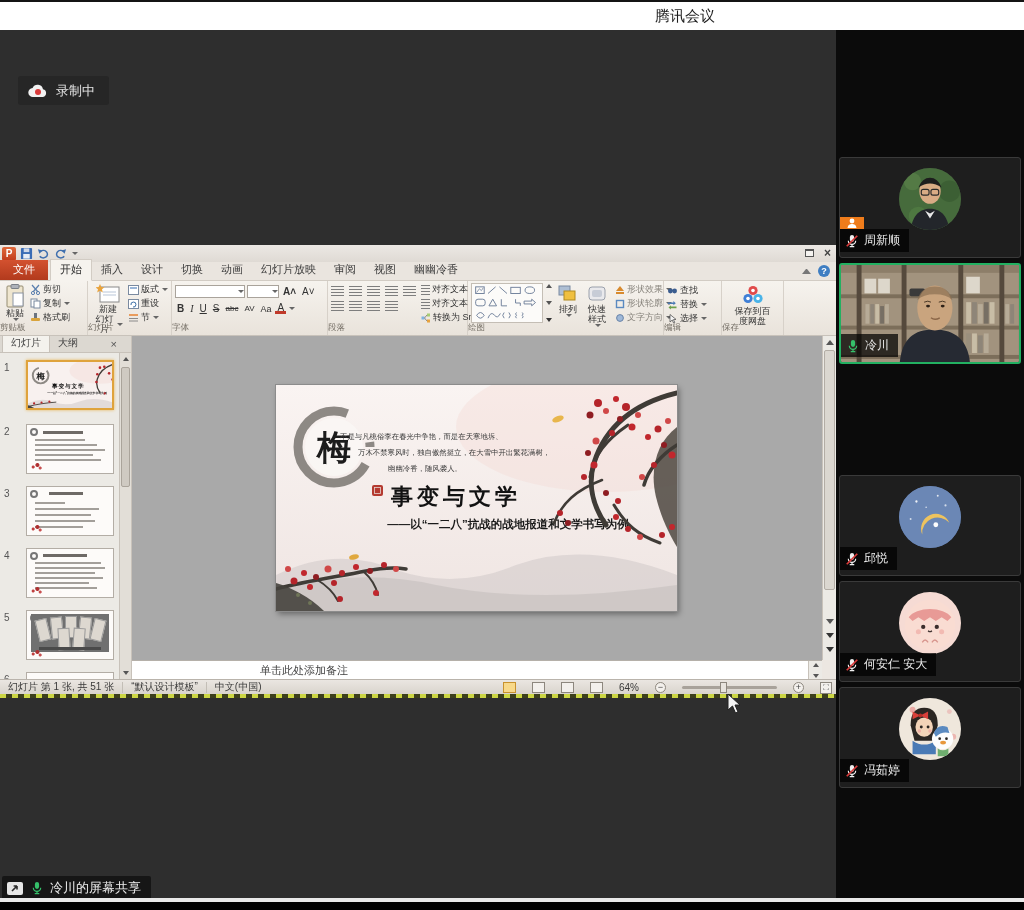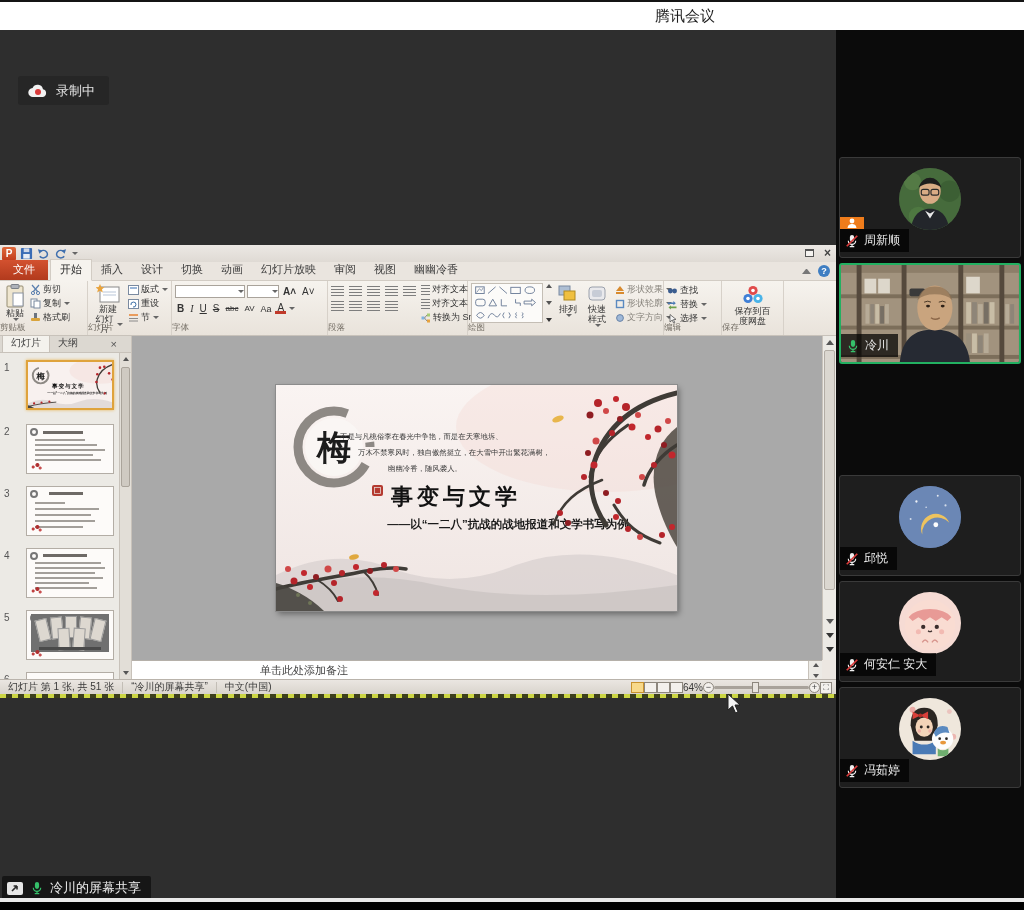--- a/index.html
+++ b/index.html
@@ -105,21 +105,21 @@
 .edscroll .arr { position:absolute; left:3px; width:0; height:0; border-left:4px solid transparent; border-right:4px solid transparent; }
 .edthumb { position:absolute; left:1px; right:1px; top:14px; height:240px; background:#dbd7d0; border:1px solid #b3ada5; border-radius:2px; }
 
 
 .notes { position:absolute; left:132px; top:415px; width:690px; height:19px; background:#fff; border-top:1px solid #b5b0a9; font-size:11px; color:#3f3f3f; display:flex; align-items:center; padding-left:128px; }
 .notes-scroll { position:absolute; right:0; top:0; width:14px; height:19px; background:#eceae5; border-left:1px solid #c8c2ba; display:flex; flex-direction:column; align-items:center; justify-content:space-between; padding:2px 0; }
 .tri-up { width:0;height:0;border-left:3px solid transparent;border-right:3px solid transparent;border-bottom:4px solid #555; }
 .tri-dn { width:0;height:0;border-left:3px solid transparent;border-right:3px solid transparent;border-top:4px solid #555; }
 .statusbar { position:absolute; left:0; top:434px; width:836px; height:15px; background:linear-gradient(#eae6e1,#d9d4cd); border-top:1px solid #b9b3ab; display:flex; align-items:center; font-size:10px; color:#3a3a3a; }
 .sb-item { padding:0 8px; border-right:1px solid #c3beb6; height:11px; display:flex; align-items:center; }
-.sb-right { position:absolute; right:4px; top:0; height:15px; display:flex; align-items:center; gap:0; }
+.sb-right { position:absolute; right:4px; top:0; height:15px; display:flex; align-items:center; gap:16px; }
 .view-ic { width:13px; height:11px; border:1px solid #8d877e; background:#f3f0ec; }
 .view-ic.on { background:#f8d98a; border-color:#c8922e; }
 .zoom-track { position:relative; width:95px; height:3px; background:#a8a29a; border-radius:2px; }
 .zoom-thumb { position:absolute; left:38px; top:-4px; width:7px; height:11px; background:#e8e4de; border:1px solid #8d877e; }
 .zoom-btn { width:11px; height:11px; border:1px solid #8d877e; border-radius:50%; background:#f3f0ec; color:#444; font-size:9px; line-height:9px; text-align:center; }
 .fit-ic { width:12px; height:12px; border:1px solid #8d877e; background:#f3f0ec; display:flex; align-items:center; justify-content:center; font-size:8px; color:#555; }
 </style>
 </head>
 <body>
 
@@ -690,21 +690,21 @@
   <div class="notes">
     <span>单击此处添加备注</span>
     <div class="notes-scroll">
       <span class="tri-up"></span>
         <span class="tri-dn"></span>
     </div>
   </div>
 
   <div class="statusbar">
     <span class="sb-item">幻灯片 第 1 张, 共 51 张</span>
-    <span class="sb-item">“冷川的屏幕共享”</span>
+    <span class="sb-item">“默认设计模板”</span>
     <span class="sb-item" style="border-right:none">中文(中国)</span>
     <div class="sb-right">
       <span class="view-ic on"></span>
       <span class="view-ic"></span>
       <span class="view-ic"></span>
       <span class="view-ic"></span>
       <span>64%</span>
       <span class="zoom-btn">−</span>
       <span class="zoom-track">
           <span class="zoom-thumb"></span>

